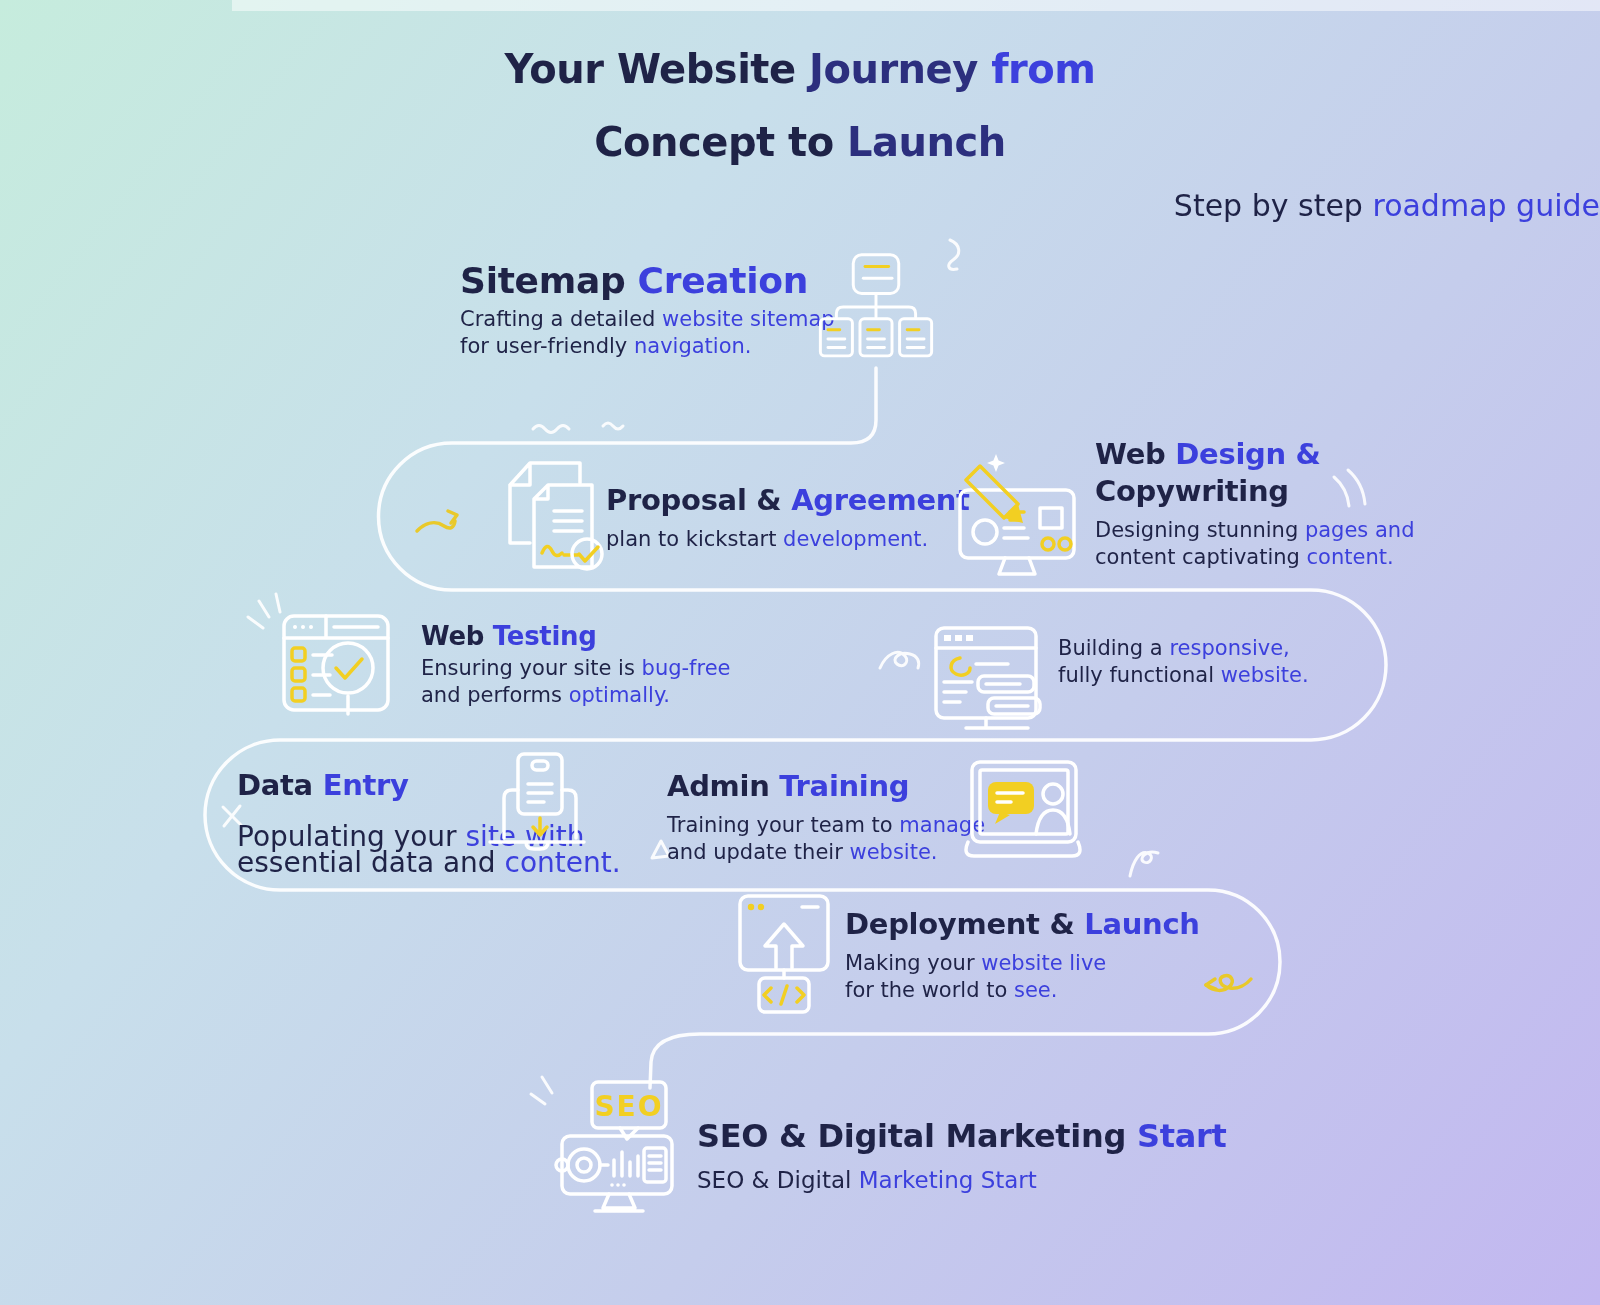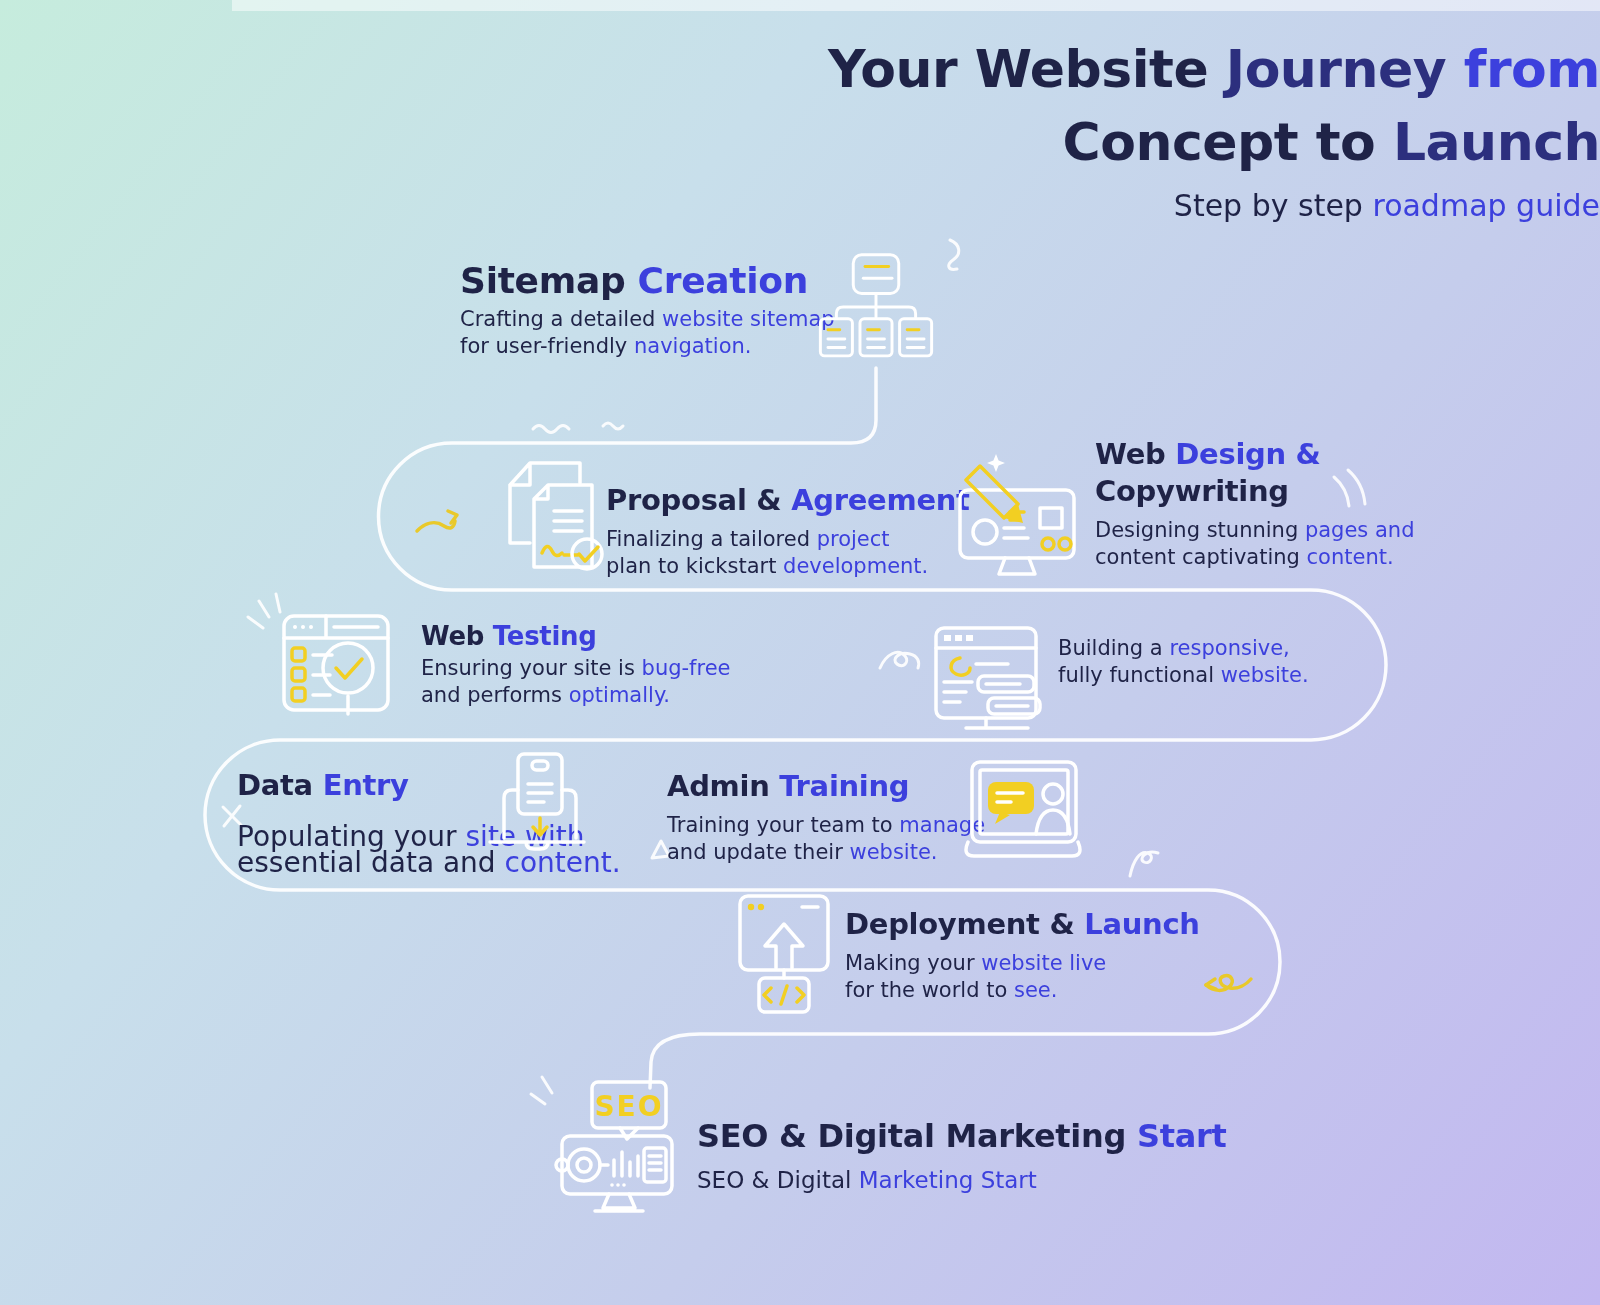--- a/index.html
+++ b/index.html
@@ -9,22 +9,22 @@
   }
   *{margin:0;padding:0;box-sizing:border-box}
   html,body{width:1600px;height:1305px;overflow:hidden}
   body{
     font-family:"DejaVu Sans","Liberation Sans",sans-serif;
     background:linear-gradient(128deg,var(--bg_start) 0%,var(--bg_mid1) 32%,var(--bg_mid2) 64%,var(--bg_end) 100%);
     position:relative;color:var(--dark);
   }
   .seg-d{color:var(--dark)} .seg-m{color:var(--mid)} .seg-a{color:var(--accent)}
   .top-strip{position:absolute;left:232px;top:0;width:1368px;height:11px;background:rgba(255,255,255,.5)}
-  .title{position:absolute;top:33px;left:0;width:100%;text-align:right;
-    font-size:52px;font-weight:700;line-height:73px;letter-spacing:-.5px}
+  .title{position:absolute;top:33px;left:0;width:100%;text-align:center;
+    font-size:40px;font-weight:700;line-height:73px;letter-spacing:-.5px}
   .subtitle{position:absolute;top:188px;left:0;width:100%;text-align:right;
     font-size:30px;font-weight:500}
   .step{position:absolute}
   .step-heading{font-size:29px;font-weight:700;letter-spacing:-.3px;line-height:37px;white-space:nowrap}
   .step-body{font-size:21px;line-height:27px;margin-top:7px;white-space:nowrap}
   #st-sitemap{left:460px;top:262px}  #st-sitemap .step-heading{font-size:36px}
   #st-proposal{left:606px;top:482px}
   #st-webdesign{left:1095px;top:436px}
   #st-webtesting{left:421px;top:618px} #st-webtesting .step-heading{font-size:26px}
   #st-webtesting .step-body{margin-top:0}
@@ -93,21 +93,20 @@
   <div class="step-body">
       <div><span class="seg-d">Crafting a detailed </span><span class="seg-a">website sitemap</span></div>
       <div><span class="seg-d">for user-friendly </span><span class="seg-a">navigation.</span></div>
     </div>
 </div>
 <div class="step" id="st-proposal">
   <div class="step-heading">
       <div><span class="seg-d">Proposal &amp; </span><span class="seg-a">Agreement</span></div>
     </div>
   <div class="step-body">
-      <div><span class="seg-d">Finalizing a tailored </span><span class="seg-a">project</span></div>
       <div><span class="seg-d">plan to kickstart </span><span class="seg-a">development.</span></div>
     </div>
 </div>
 <div class="step" id="st-webdesign">
   <div class="step-heading">
       <div><span class="seg-d">Web </span><span class="seg-a">Design &amp;</span></div>
       <div><span class="seg-d">Copywriting</span></div>
     </div>
   <div class="step-body">
       <div><span class="seg-d">Designing stunning </span><span class="seg-a">pages and</span></div>

